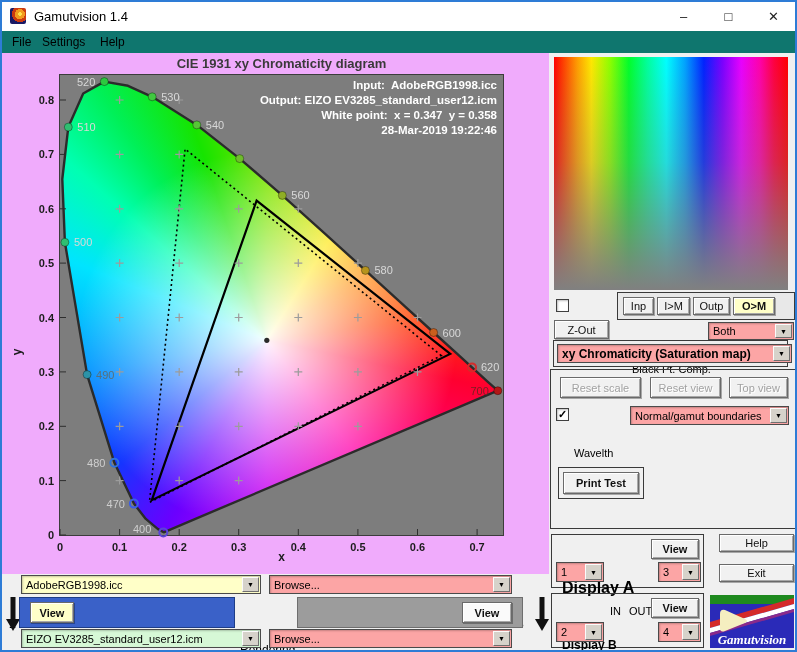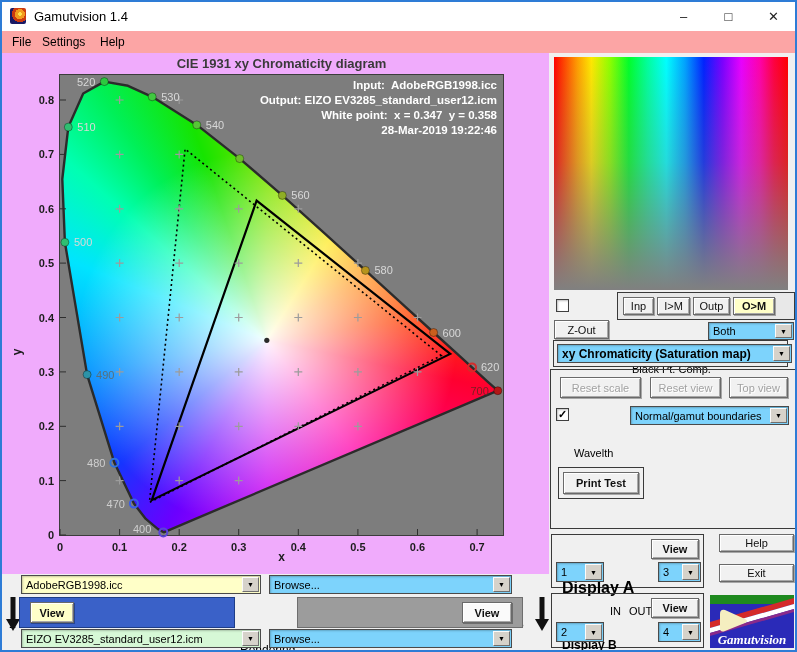--- a/index.html
+++ b/index.html
@@ -7,21 +7,21 @@
        box-sizing:border-box;overflow:hidden;font-family:"Liberation Sans",sans-serif;-webkit-font-smoothing:antialiased;}
   
   #titlebar{position:absolute;left:0;top:0;width:100%;height:29px;background:#fff;}
   #appicon{position:absolute;left:8px;top:6px;width:16px;height:16px;background:
       radial-gradient(circle at 62% 38%, #ffe04a 0 14%, #f29a1d 14% 36%, #cc3a10 36% 58%, #1a1a66 58%);
       border-radius:2px;}
   #wtitle{position:absolute;left:32px;top:7px;font-size:13px;color:#000;}
   .wbtn{position:absolute;top:0;height:29px;width:45px;display:flex;align-items:center;justify-content:center;
         font-size:13px;color:#222;}
   
-  #menubar{position:absolute;left:0;top:29px;width:100%;height:22px;background:#fca5a5;}
+  #menubar{position:absolute;left:0;top:29px;width:100%;height:22px;background:#0f766e;}
   .menu-item{position:absolute;top:3px;font-size:12px;color:#000;padding:1px 4px;}
   
   #figure{position:absolute;left:0;top:51px;width:547px;height:521px;background:#f0abfc;}
   #chart-title{position:absolute;left:57px;top:3px;width:445px;text-align:center;
                font-size:13px;font-weight:bold;color:#3a3a3a;}
   #plot-bg{position:absolute;left:57px;top:21px;width:445px;height:462px;background:#7d7d7d;
            border:1px solid #3c3c3c;box-sizing:border-box;}
   #gamut-fill{position:absolute;left:58px;top:22px;width:443px;height:460px;}
   #chart-svg{position:absolute;left:0;top:0;width:547px;height:521px;pointer-events:none;}
   .tick{font-family:"Liberation Sans",sans-serif;font-size:11px;font-weight:bold;fill:#1c1c1c;}
@@ -29,21 +29,21 @@
   .ann{font-family:"Liberation Sans",sans-serif;font-size:11.5px;font-weight:bold;fill:#ffffff;}
   #xlab{position:absolute;left:57px;top:497px;width:445px;text-align:center;font-size:12px;font-weight:bold;color:#1c1c1c;}
   #ylab{position:absolute;left:12px;top:292px;font-size:12px;font-weight:bold;color:#1c1c1c;transform:rotate(-90deg);}
   
   .btn{position:absolute;box-sizing:border-box;background:#f1f1f1;border:1px solid #6a6a6a;
        box-shadow:inset 1px 1px 0 #ffffff,inset -1px -1px 0 #a8a8a8,1px 1px 0 rgba(0,0,0,.3);
        display:flex;align-items:center;justify-content:center;font-size:11px;color:#111;white-space:nowrap;}
   .btn.bold{font-weight:bold;}
   .btn.yellow{background:#ffffc8;}
   .btn.disabled{color:#a2a2a2;text-shadow:1px 1px 0 #fff;}
-  .combo{position:absolute;box-sizing:border-box;background:#7dd3fc;border:1px solid #4a4a4a;
+  .combo{position:absolute;box-sizing:border-box;background:#fca5a5;border:1px solid #4a4a4a;
          box-shadow:inset 1px 1px 2px rgba(0,0,0,.22);}
   .combo .cv{position:absolute;left:4px;right:18px;top:50%;transform:translateY(-50%);
              font-size:11px;color:#000;white-space:nowrap;overflow:hidden;}
   .combo.boldtext .cv{font-weight:bold;font-size:12px;}
   .combo.cream{background:#ffffc8;} .combo.green{background:#d6f8d6;}
   .combo .arr{position:absolute;right:1px;top:1px;bottom:1px;width:15px;background:#d6d2ca;
               border:1px solid;border-color:#fbfbfb #6f6f6f #6f6f6f #fbfbfb;display:flex;align-items:center;
               justify-content:center;font-size:7px;color:#000;}
   .cb{position:absolute;width:13px;height:13px;box-sizing:border-box;background:#fff;border:1px solid #3f3f3f;
       box-shadow:inset 1px 1px 2px rgba(0,0,0,.25);font-size:11px;font-weight:bold;line-height:11px;text-align:center;color:#000;}

